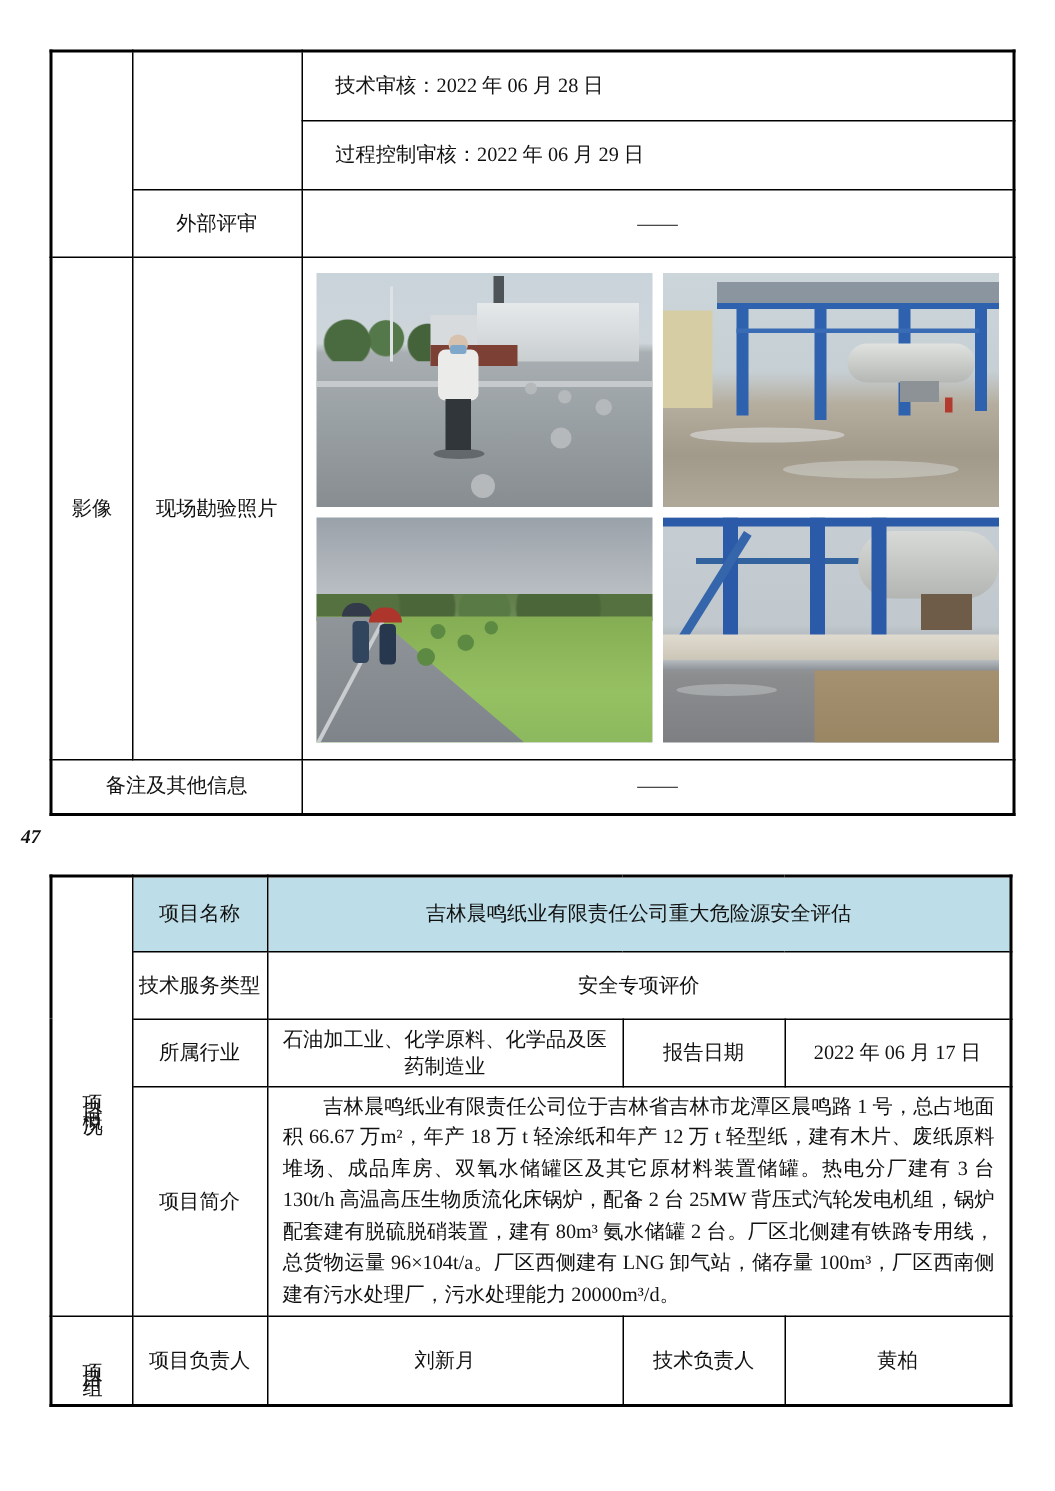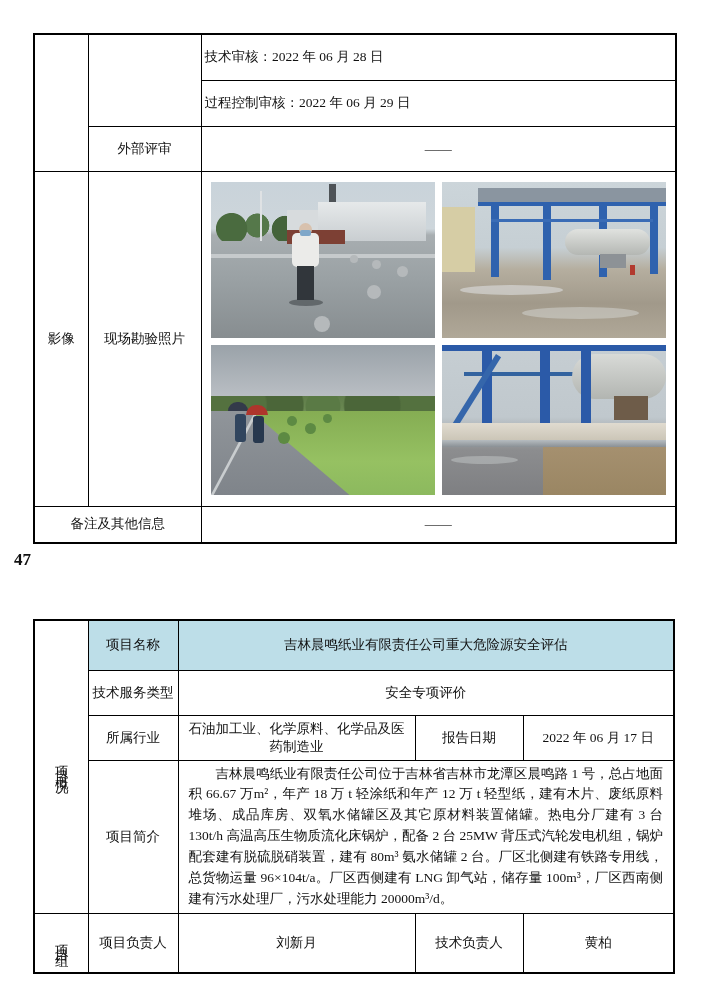--- a/index.html
+++ b/index.html
@@ -5,24 +5,24 @@
   html,body{margin:0;padding:0;}
   body{
     width:703px;height:994px;background:#ffffff;position:relative;
     font-family:"Liberation Serif","DejaVu Serif",serif;
     color:#111;font-size:13.5px;
   }
   .abs{position:absolute;}
   table{border-collapse:collapse;table-layout:fixed;}
   .doc-table{border:2px solid #000;}
   .doc-table td{border:1px solid #000;text-align:center;vertical-align:middle;padding:2px 4px;overflow:hidden;}
-  td.left{text-align:left;padding-left:3px;}
+  td.left{text-align:left;padding-left:22px;}
   td.blue{background:#bddee8;}
   .vert{writing-mode:vertical-lr;text-orientation:upright;letter-spacing:5px;display:inline-block;}
-  .item-no{font-weight:bold;font-size:17px;font-family:"Liberation Serif","DejaVu Serif",serif;}
+  .item-no{font-weight:bold;font-size:13px;font-family:"Liberation Serif","DejaVu Serif",serif;font-style:italic;}
   .summary{
     text-align:justify;text-align-last:left;text-indent:2em;
     line-height:1.55;padding:3px 10px;display:block;
   }
   .photo-grid{
     display:grid;grid-template-columns:1fr 1fr;grid-template-rows:156px 150px;
     gap:7px;padding:7px 9px;box-sizing:border-box;
   }
   .photo{position:relative;overflow:hidden;width:100%;height:100%;}
   .photo div{position:absolute;}
@@ -187,21 +187,21 @@
   </tr>
   <tr style="height:37px">
     <td colspan="2">备注及其他信息</td>
     <td>——</td>
   </tr>
 </tbody>
   </table>
 
 <div class="abs item-no" style="left:14px;top:550px;">47</div>
 
-<table class="doc-table abs" style="left:33px;top:583px;width:640px;margin-top:36px;">
+<table class="doc-table abs" style="left:33px;top:583px;width:640px;">
   <colgroup>
       <col style="width:54px">
       <col style="width:90px">
       <col style="width:237px">
       <col style="width:108px">
       <col style="width:151px">
     </colgroup>
   <tbody>
       <tr style="height:50px">
     <td rowspan="4">

